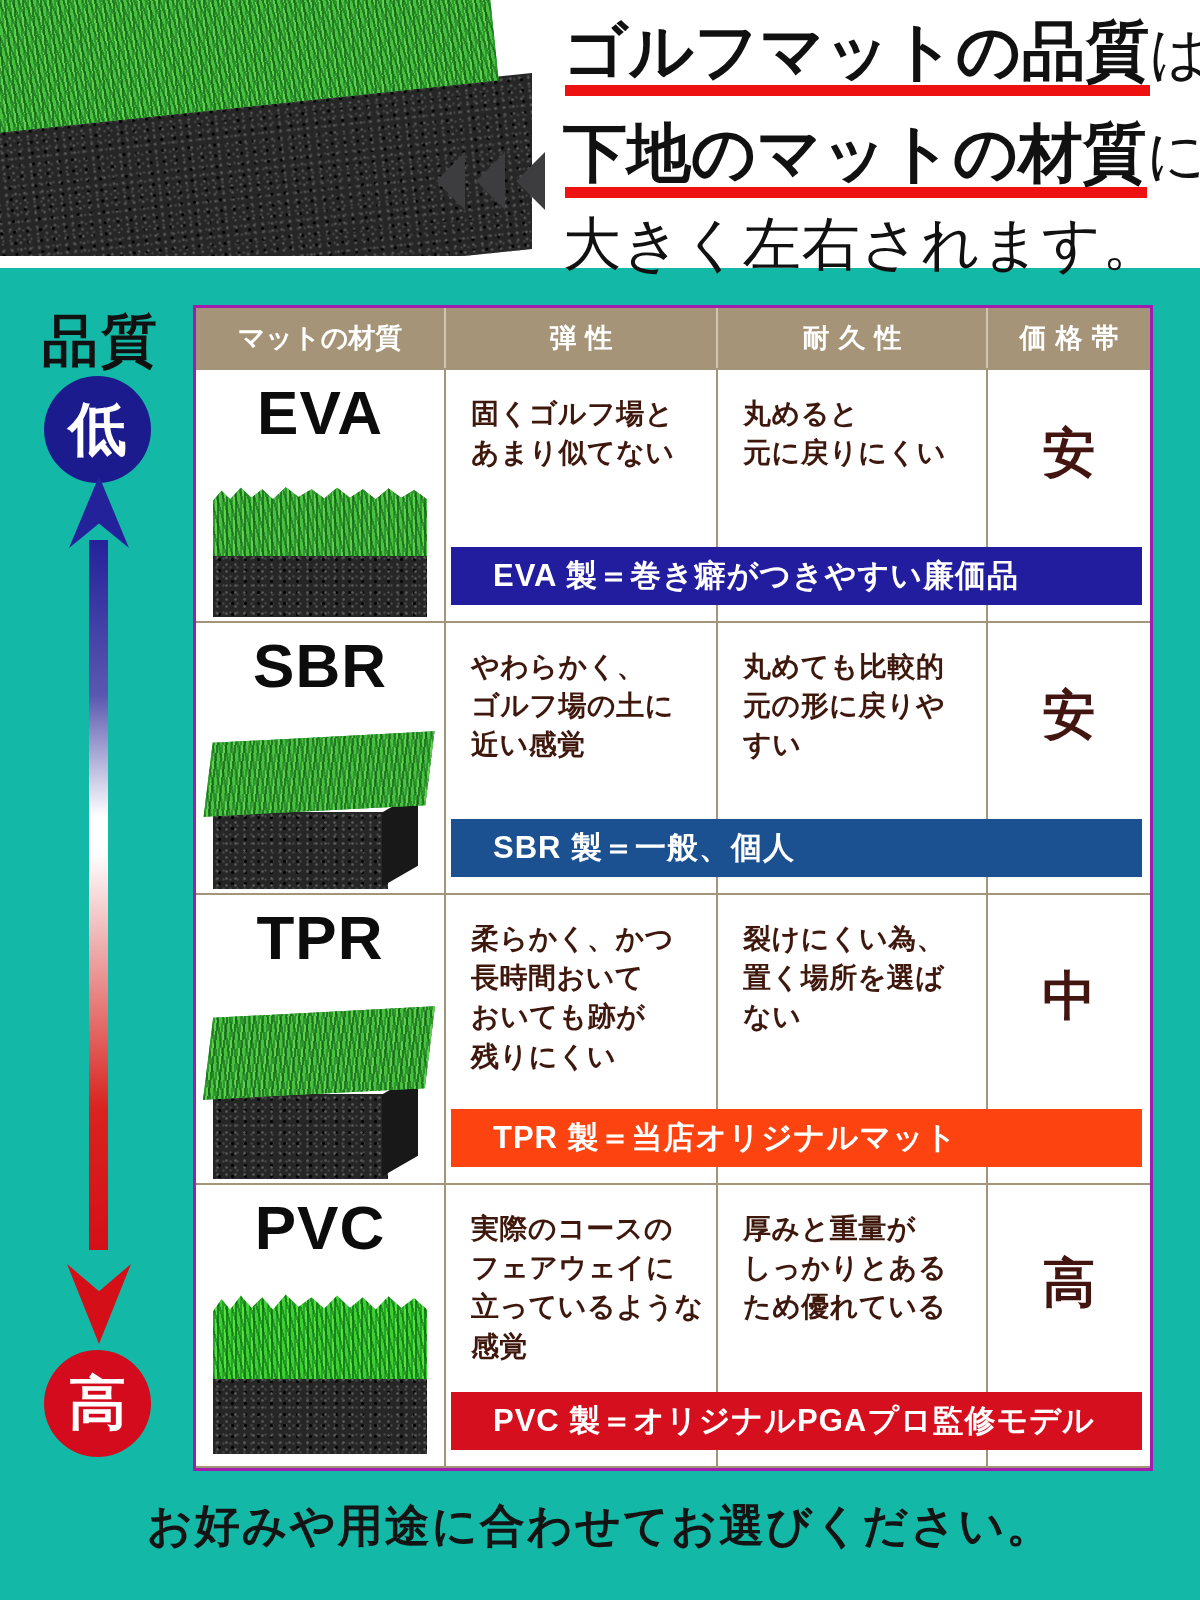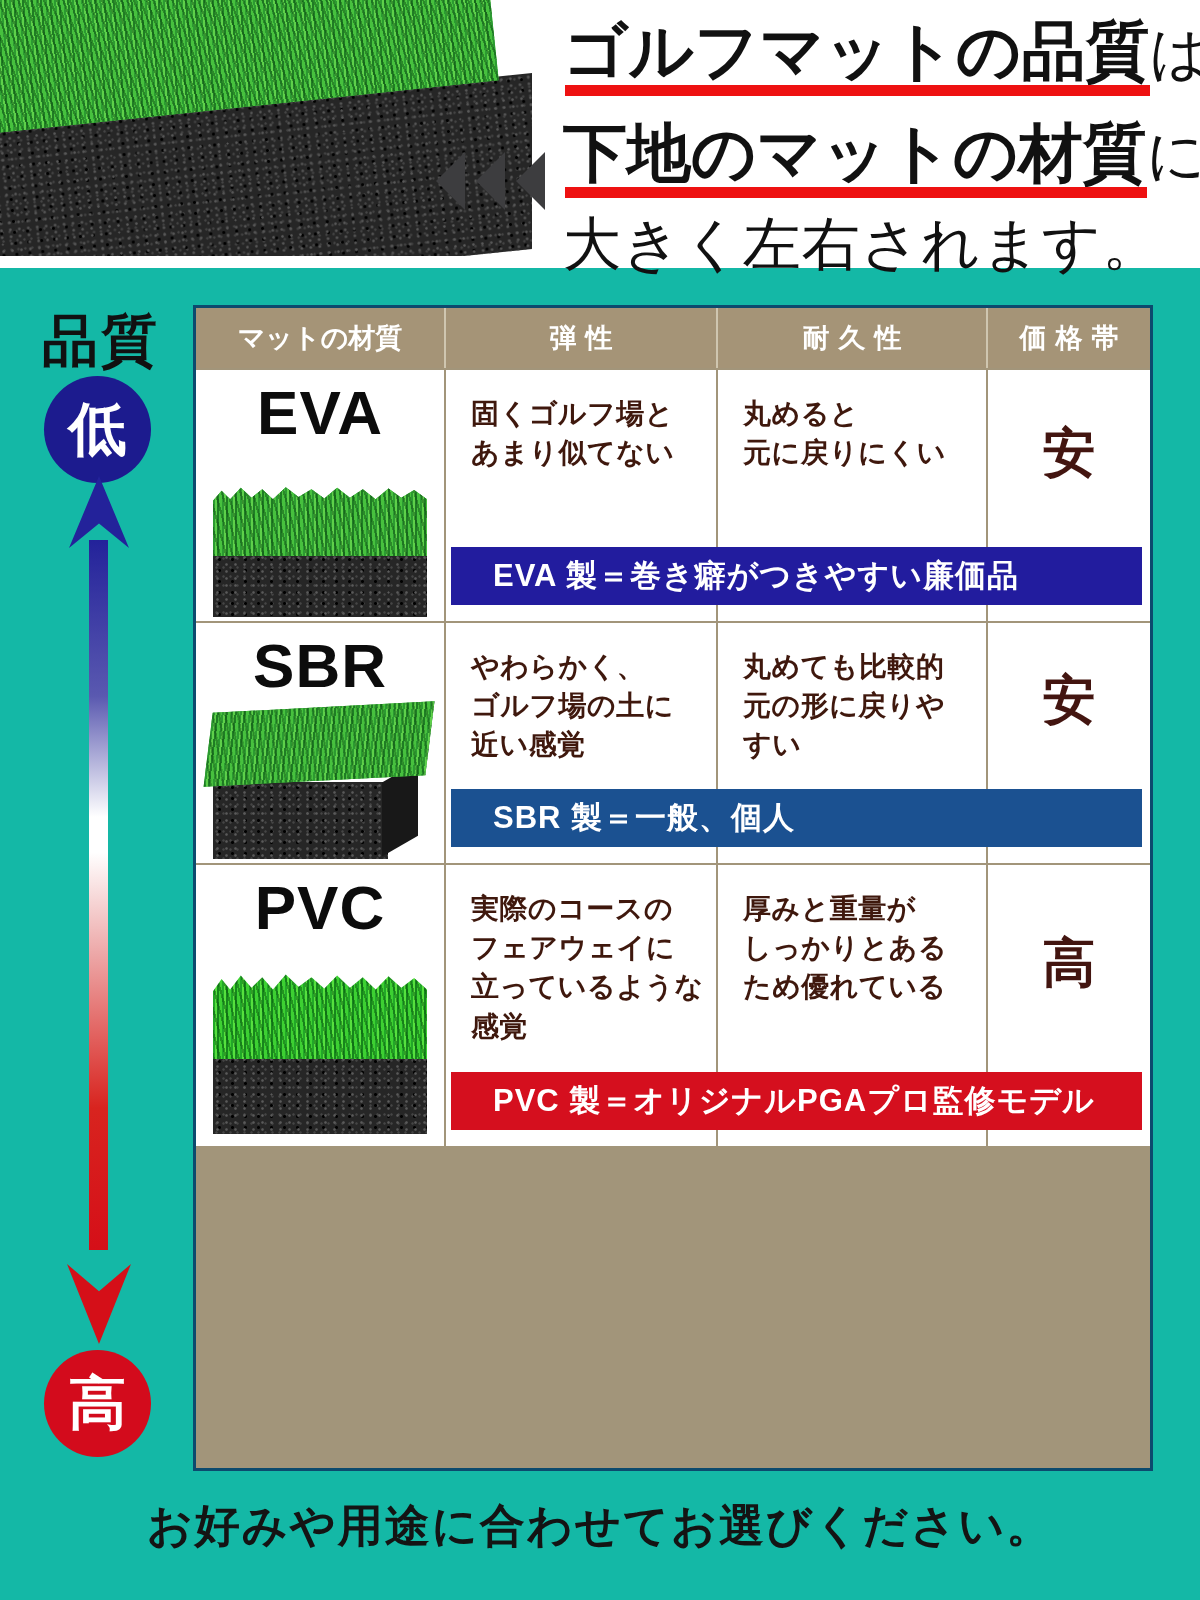--- a/index.html
+++ b/index.html
@@ -53,26 +53,26 @@
   .q-high{top:1350px;}
   .arrow-head-up{position:absolute; left:69px; top:476px; width:60px; height:72px;
     clip-path:polygon(50% 0, 100% 100%, 50% 66%, 0 100%);}
   .arrow-shaft{position:absolute; left:89px; top:540px; width:19px; height:710px;
     background:linear-gradient(180deg, #23229a 0%, #5a59b0 22%, #ffffff 39%, #ffffff 44%, #eda9a9 58%, #d8241f 80%, #d50f18 100%);}
   .arrow-head-down{position:absolute; left:67px; top:1264px; width:64px; height:80px;
     clip-path:polygon(0 0, 50% 34%, 100% 0, 50% 100%);}
 
   
   .cmp-table{position:absolute; left:193px; top:305px; width:960px; height:1166px; box-sizing:border-box;
-    border:3px solid #0c4a6e; background:#a2957a; display:flex; flex-direction:column; gap:2px;}
+    border:3px solid #a21caf; background:#a2957a; display:flex; flex-direction:column; gap:2px;}
   .thead{height:60px; display:grid; grid-template-columns:248px 270px 268px 1fr; gap:2px; background:#cfc6b0;}
   .th{display:flex; align-items:center; justify-content:center; color:#fff; font-size:27px; font-weight:700;}
   .th.sp{letter-spacing:9px; text-indent:9px;}
   .trow{position:relative; display:grid; grid-template-columns:248px 270px 268px 1fr; gap:2px; background:#a2957a;}
-  .row-eva{height:251px;border-radius:12px;} .row-sbr{height:240px;} .row-tpr{height:288px;} .row-pvc{height:281px;}
+  .row-eva{height:251px;border-radius:12px;} .row-sbr{height:270px;} .row-tpr{height:288px;} .row-pvc{height:281px;}
   .cell{background:#ffffff; position:relative; overflow:hidden;}
   .mat-label{margin-top:12px; text-align:center; font-size:62px; font-weight:900; color:#0c0c0c; letter-spacing:1px; line-height:1;}
   .desc{padding:24px 6px 0 25px; font-size:28px; font-weight:700; color:#3f180d; line-height:1.4; white-space:pre-line; letter-spacing:0.5px;}
   .price{position:absolute; left:0; right:0; top:0; height:calc(100% - 84px); display:flex; align-items:center; justify-content:center;
     font-size:53px; font-weight:900; color:#431510;}
   .banner{position:absolute; left:255px; right:8px; bottom:16px; height:58px; z-index:3;
     display:flex; align-items:center; padding-left:42px; color:#ffffff; font-size:31px; font-weight:700; letter-spacing:1px; box-sizing:border-box;}
 
   
   .mat-photo{position:absolute; left:17px; right:17px; bottom:4px;}
@@ -164,20 +164,41 @@
 近い感覚</div>
       <div class="cell desc">丸めても比較的
 元の形に戻りや
 すい</div>
       <div class="cell">
         <div class="price">安</div>
       </div>
       <div class="banner" style="background-color: rgb(27, 81, 145);">SBR 製＝一般、個人</div>
     </div>
 
+    <div class="trow row-tpr">
+      <div class="cell">
+        <div class="mat-label">TPR</div>
+        <div class="mat-photo ph-tpr photo-corner">
+          <div class="pc-front foam-tex"></div>
+          <div class="pc-side"></div>
+          <div class="pc-top turf-tex"></div>
+        </div>
+      </div>
+      <div class="cell desc">柔らかく、かつ
+長時間おいて
+おいても跡が
+残りにくい</div>
+      <div class="cell desc">裂けにくい為、
+置く場所を選ば
+ない</div>
+      <div class="cell">
+        <div class="price">中</div>
+      </div>
+      <div class="banner" style="background-color: rgb(252, 67, 16);">TPR 製＝当店オリジナルマット</div>
+    </div>
 
     <div class="trow row-pvc">
       <div class="cell">
         <div class="mat-label">PVC</div>
         <div class="mat-photo ph-pvc photo-front">
           <div class="pf-foam foam-tex"></div>
           <div class="pf-turf turf-tex jagged pvc-turf"></div>
         </div>
       </div>
       <div class="cell desc">実際のコースの

